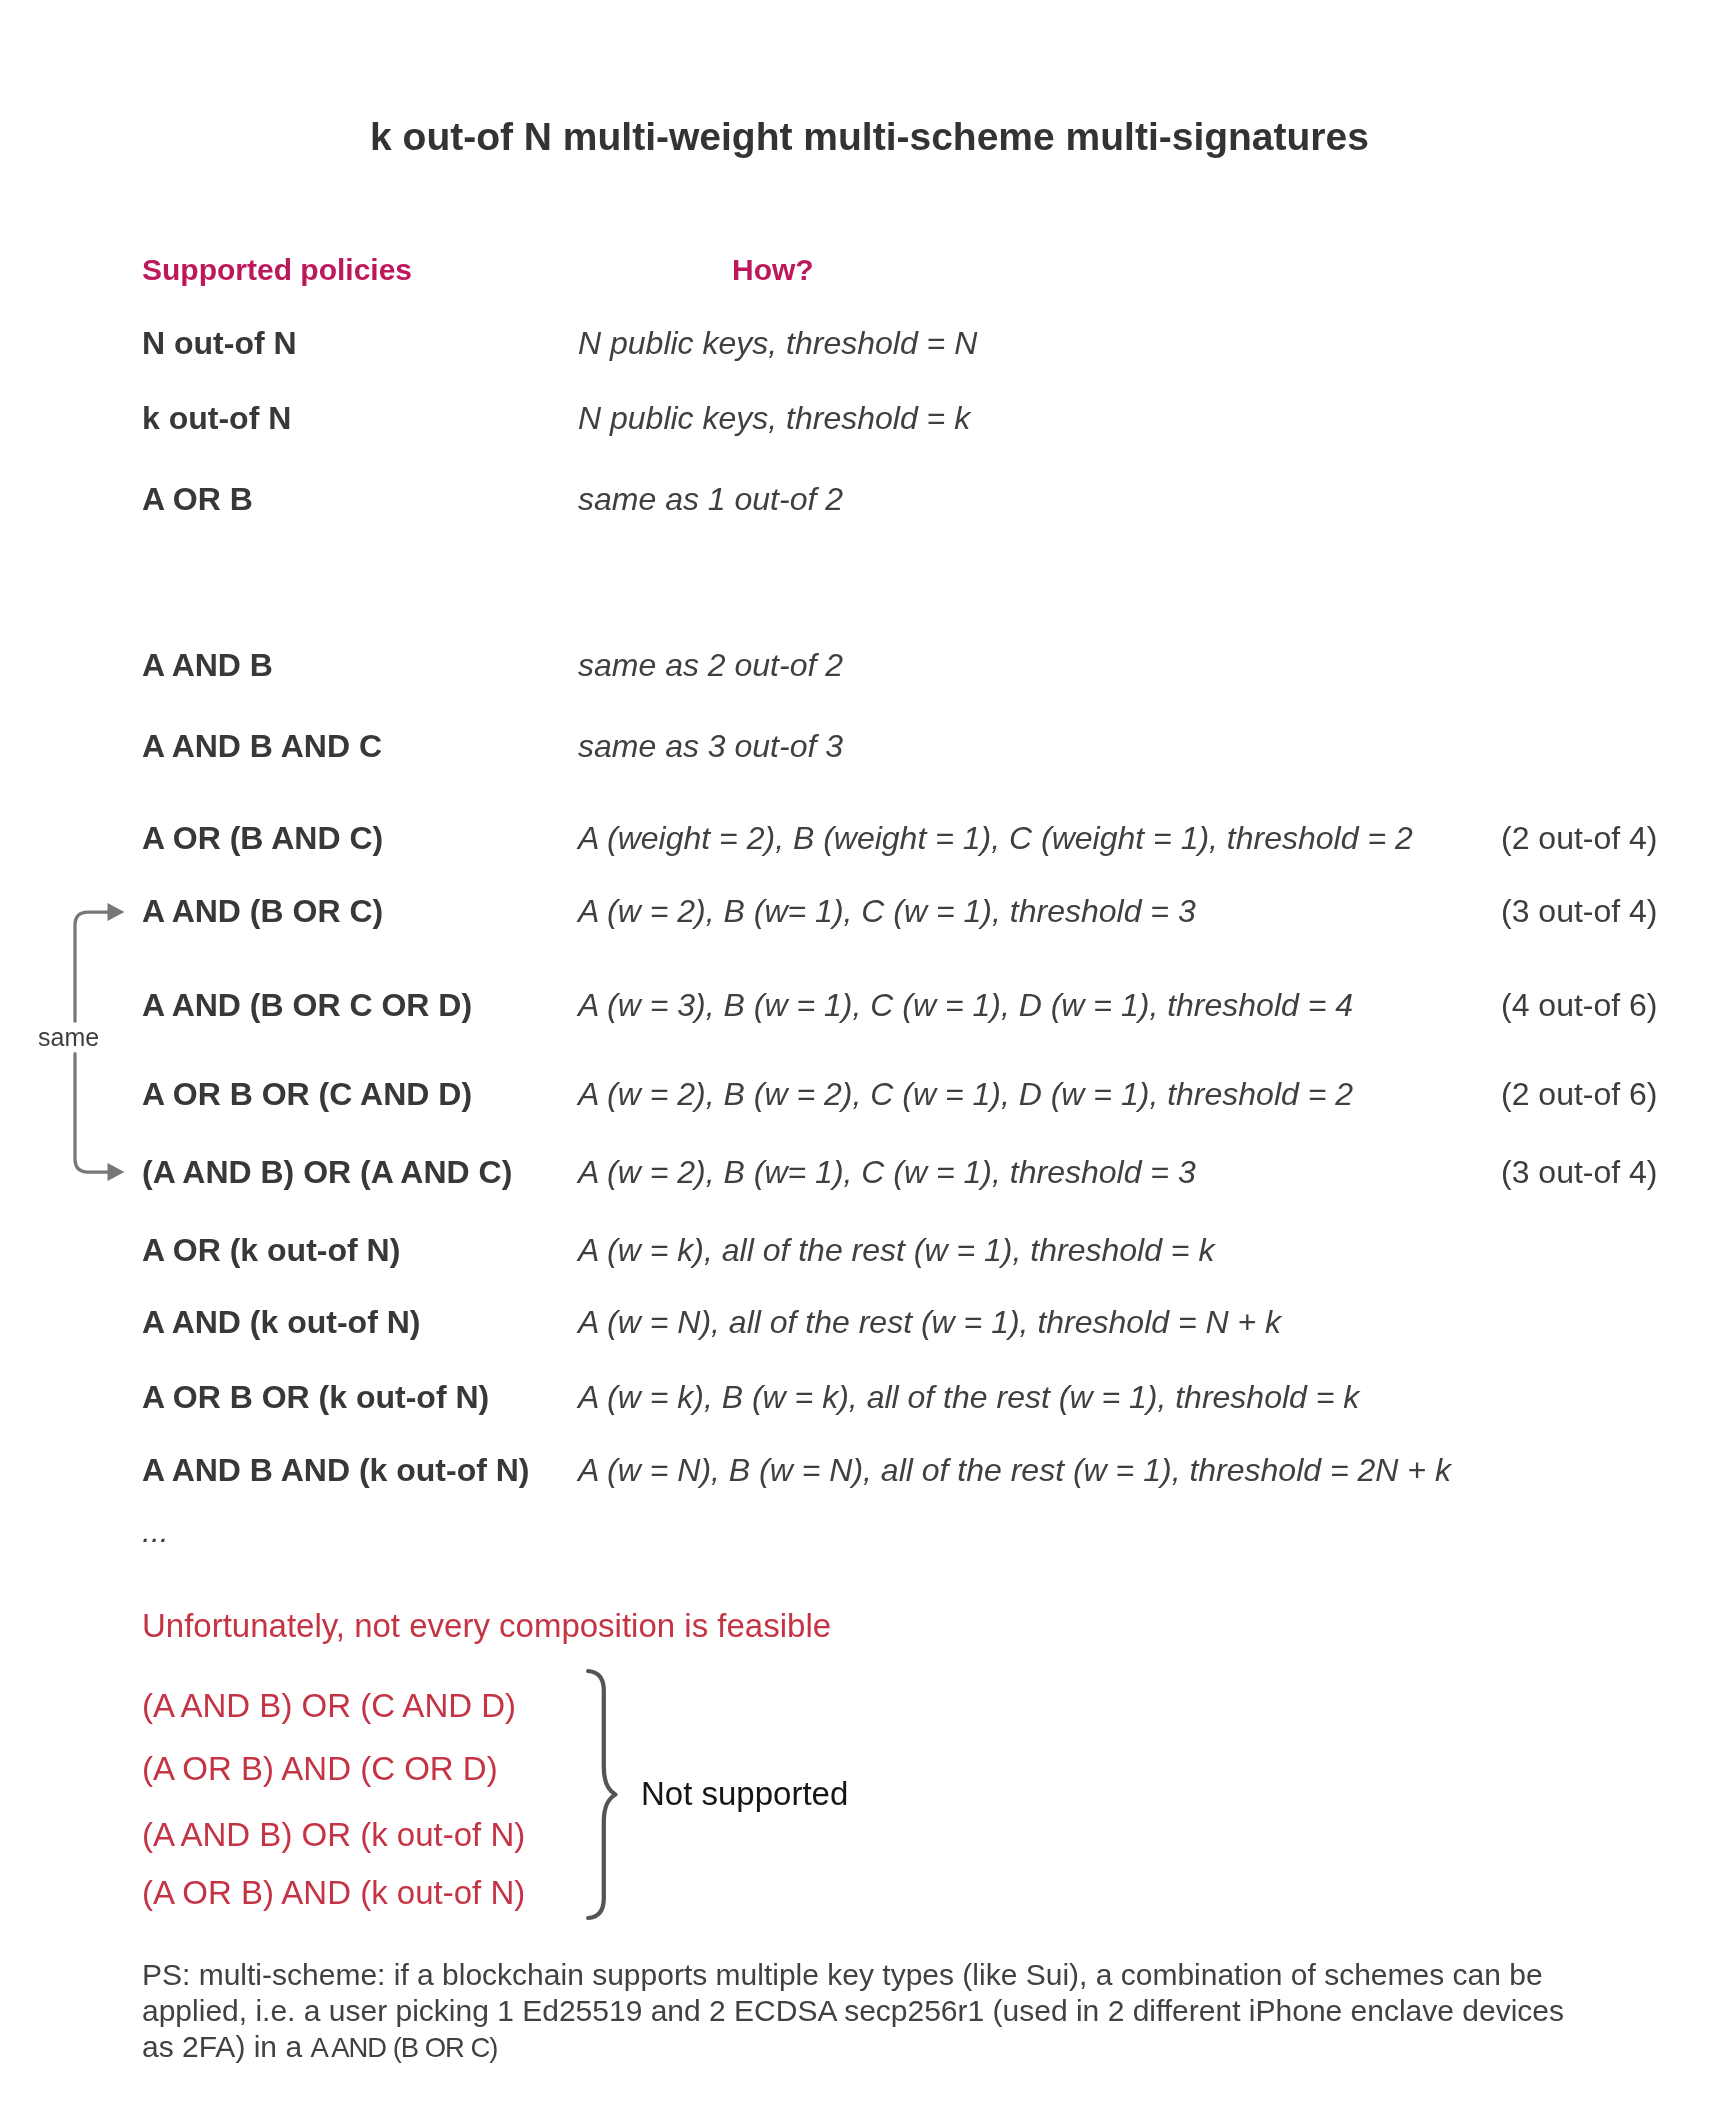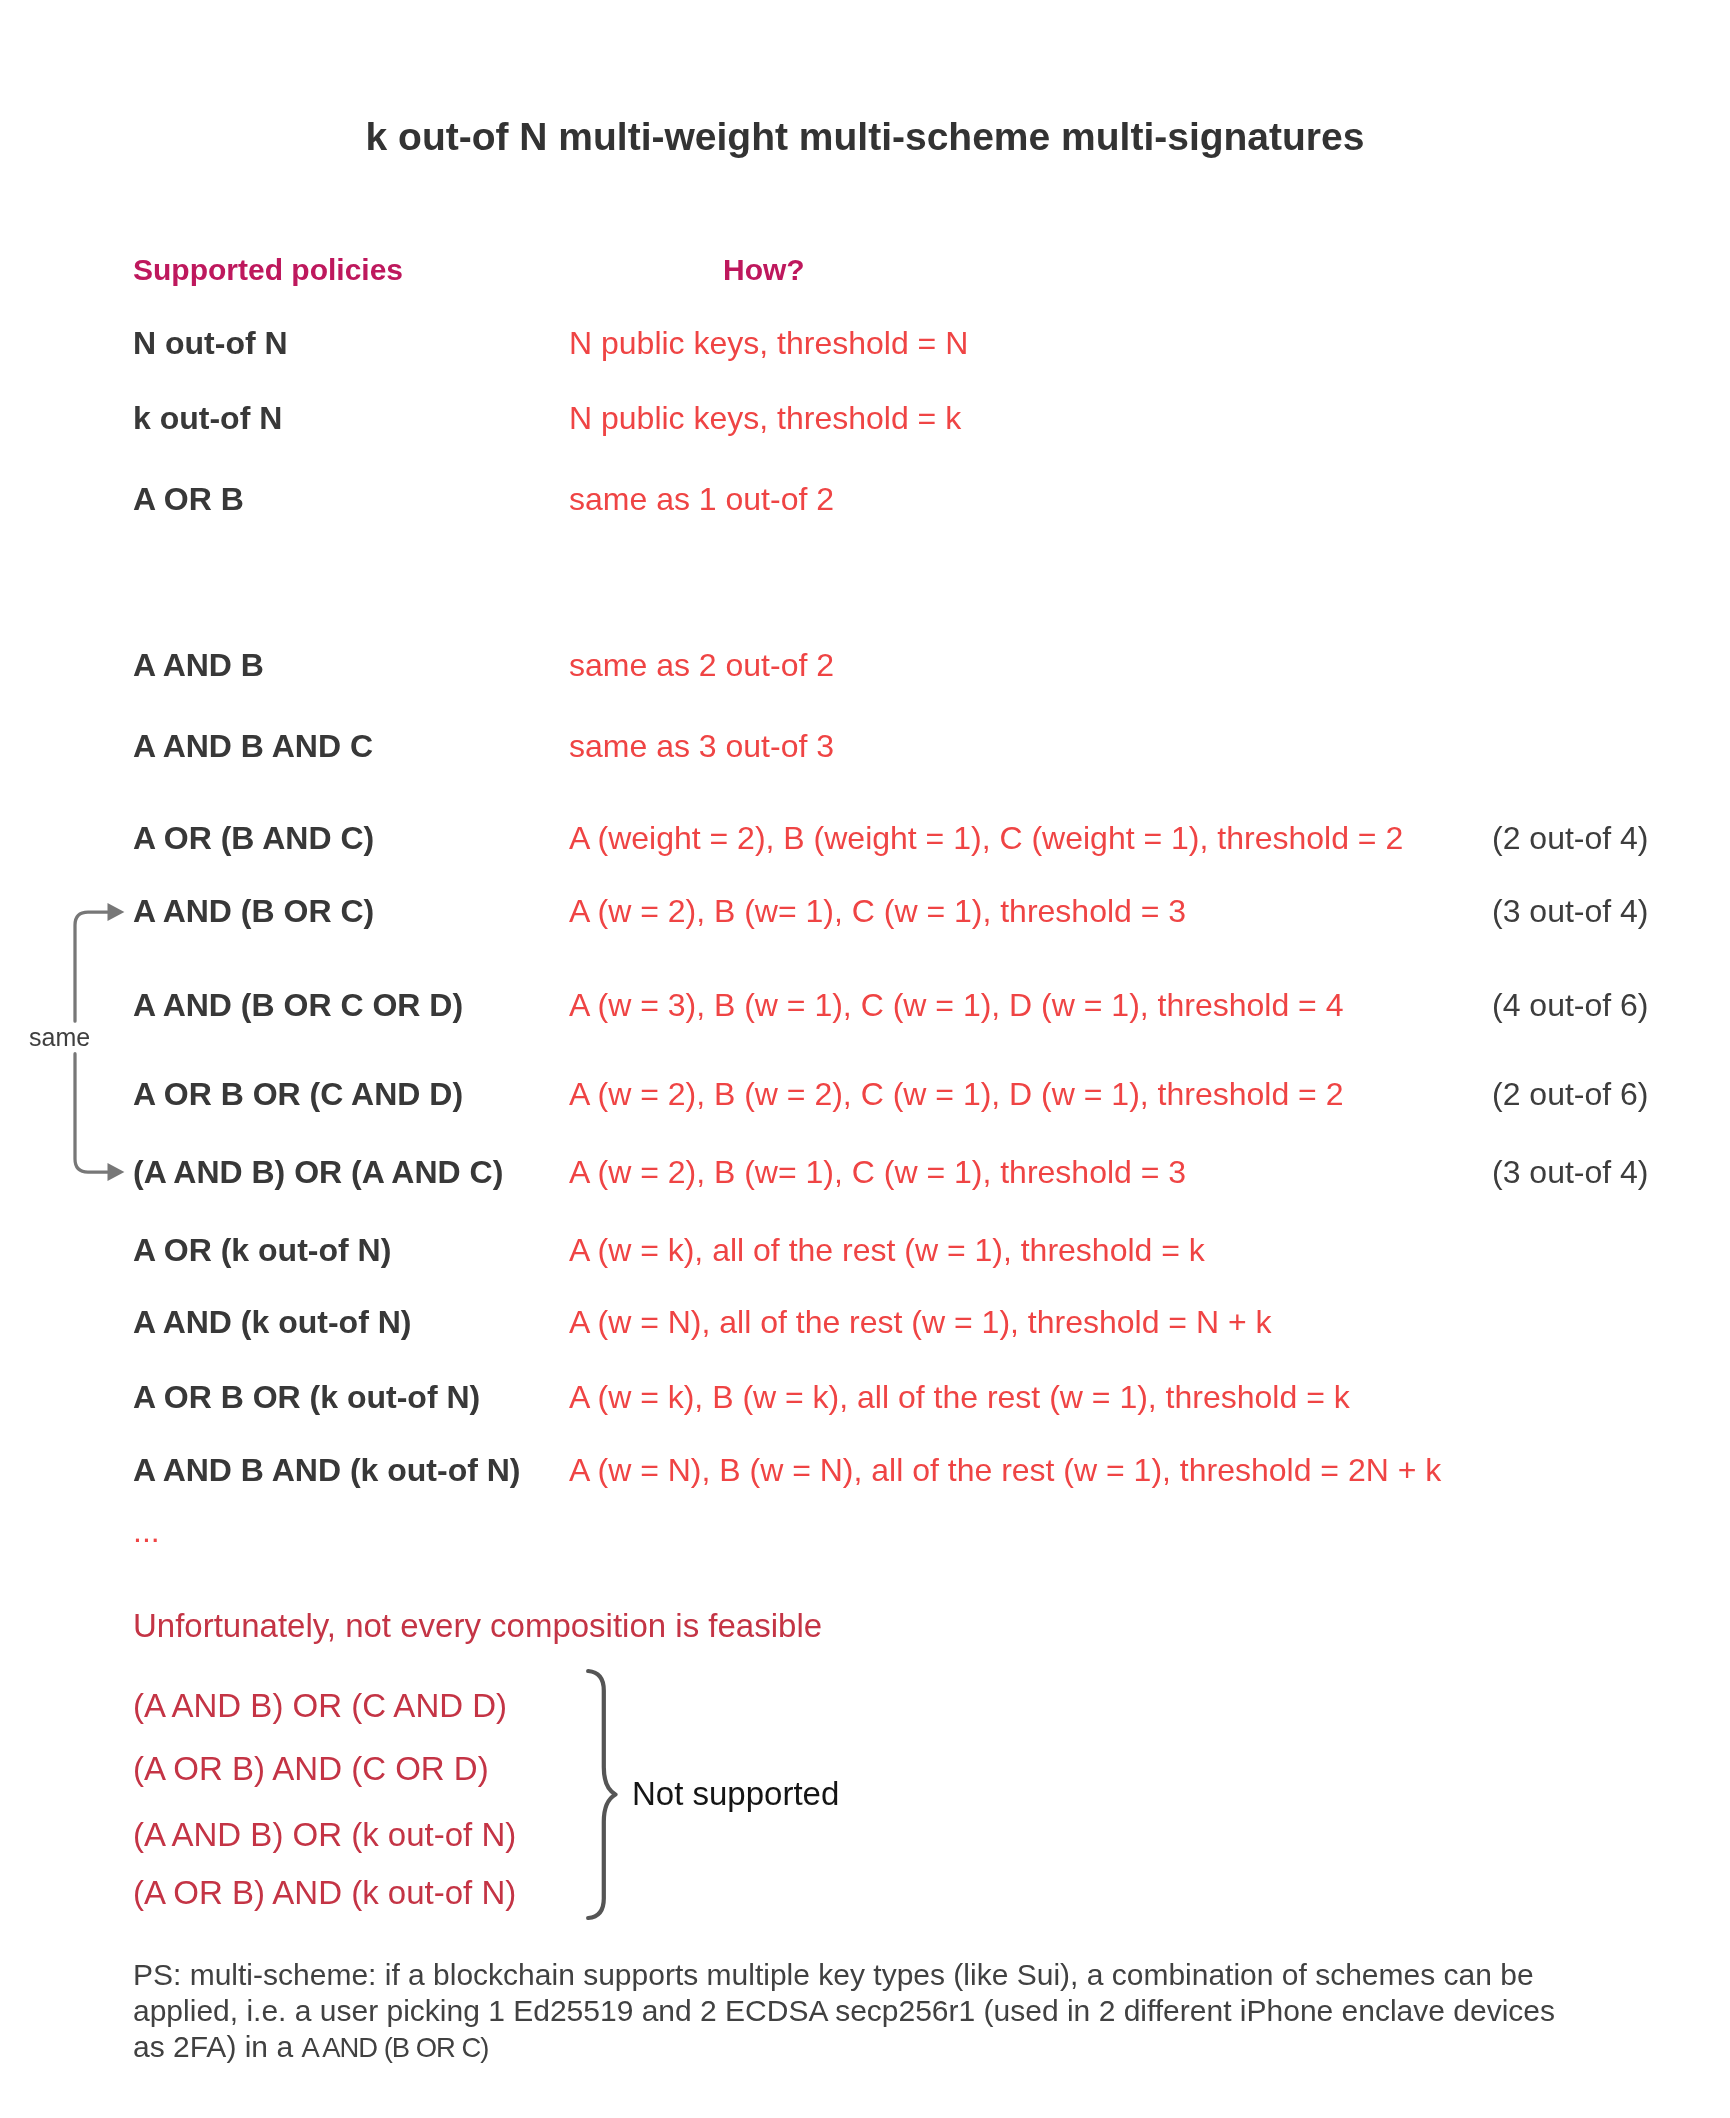--- a/index.html
+++ b/index.html
@@ -5,34 +5,34 @@
   html,body{margin:0;padding:0;background:#ffffff;}
   .canvas{
     position:relative;
     width:1730px;
     height:2119px;
     background:#ffffff;
     font-family:"Liberation Sans","DejaVu Sans",sans-serif;
     color:#3c3c3c;
     overflow:hidden;
   }
-  .abs{position:absolute;white-space:nowrap;}
+  .abs{position:absolute;white-space:nowrap;margin-left:9px;}
   .title{
     left:0;right:0;top:114px;
     text-align:center;
     font-size:39px;font-weight:bold;color:#333333;
     line-height:46px;
   }
   .hdr{font-size:30px;font-weight:bold;color:#be185d;line-height:40px;top:250px;}
   .hdr-policies{left:133px;}
   .hdr-how{left:723px;}
   .row{left:0;right:0;height:37px;}
   .cell{position:absolute;top:0;line-height:37px;font-size:32px;white-space:nowrap;}
   .cell.p{left:133px;font-weight:bold;color:#383838;}
-  .cell.h{left:569px;color:#ef4444;}
+  .cell.h{left:569px;color:#404040;font-style:italic;}
   .cell.n{left:1492px;color:#3d3d3d;}
   .same-label{
     left:29px;top:1023px;width:91px;
     text-align:left;font-size:25px;color:#3f3f3f;line-height:29px;
   }
   .red-headline{
     left:133px;top:1607px;
     font-size:33px;line-height:37px;color:#c43445;
   }
   .red-item{

